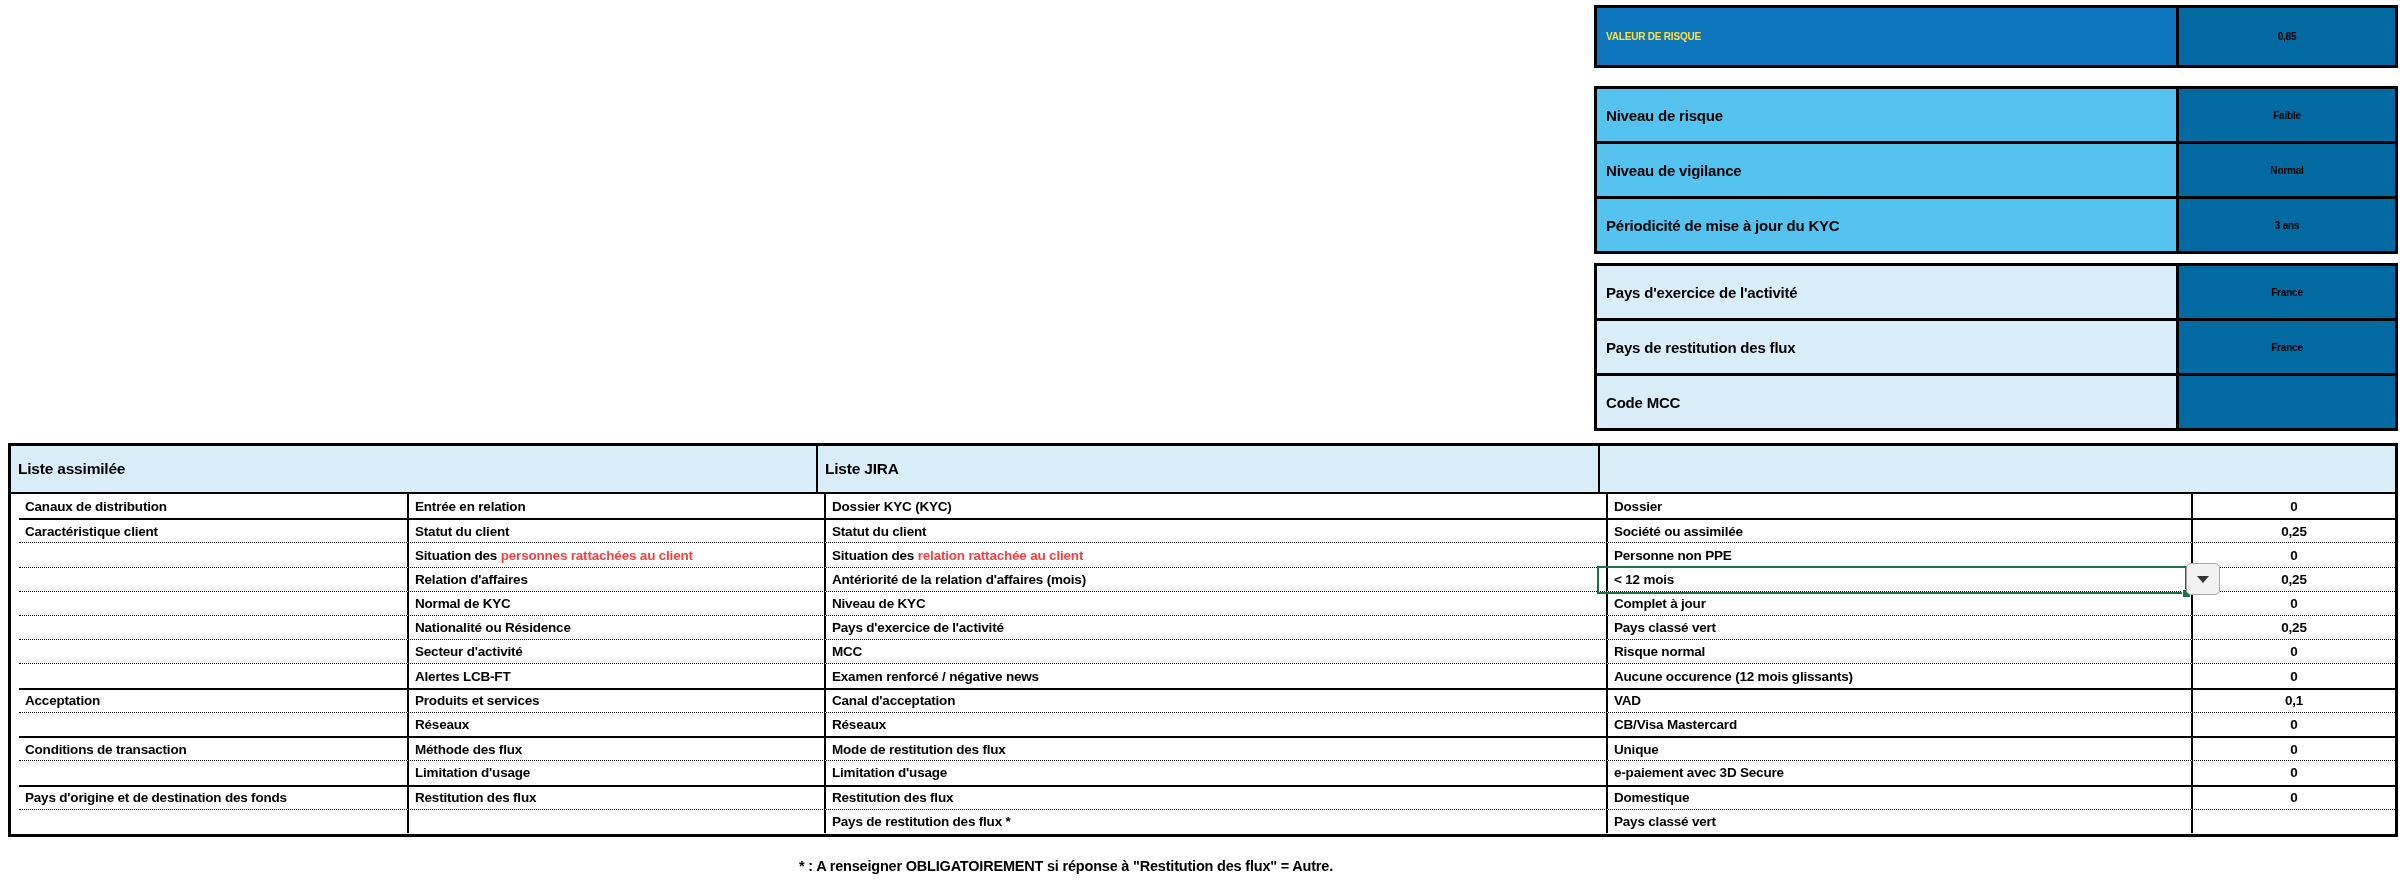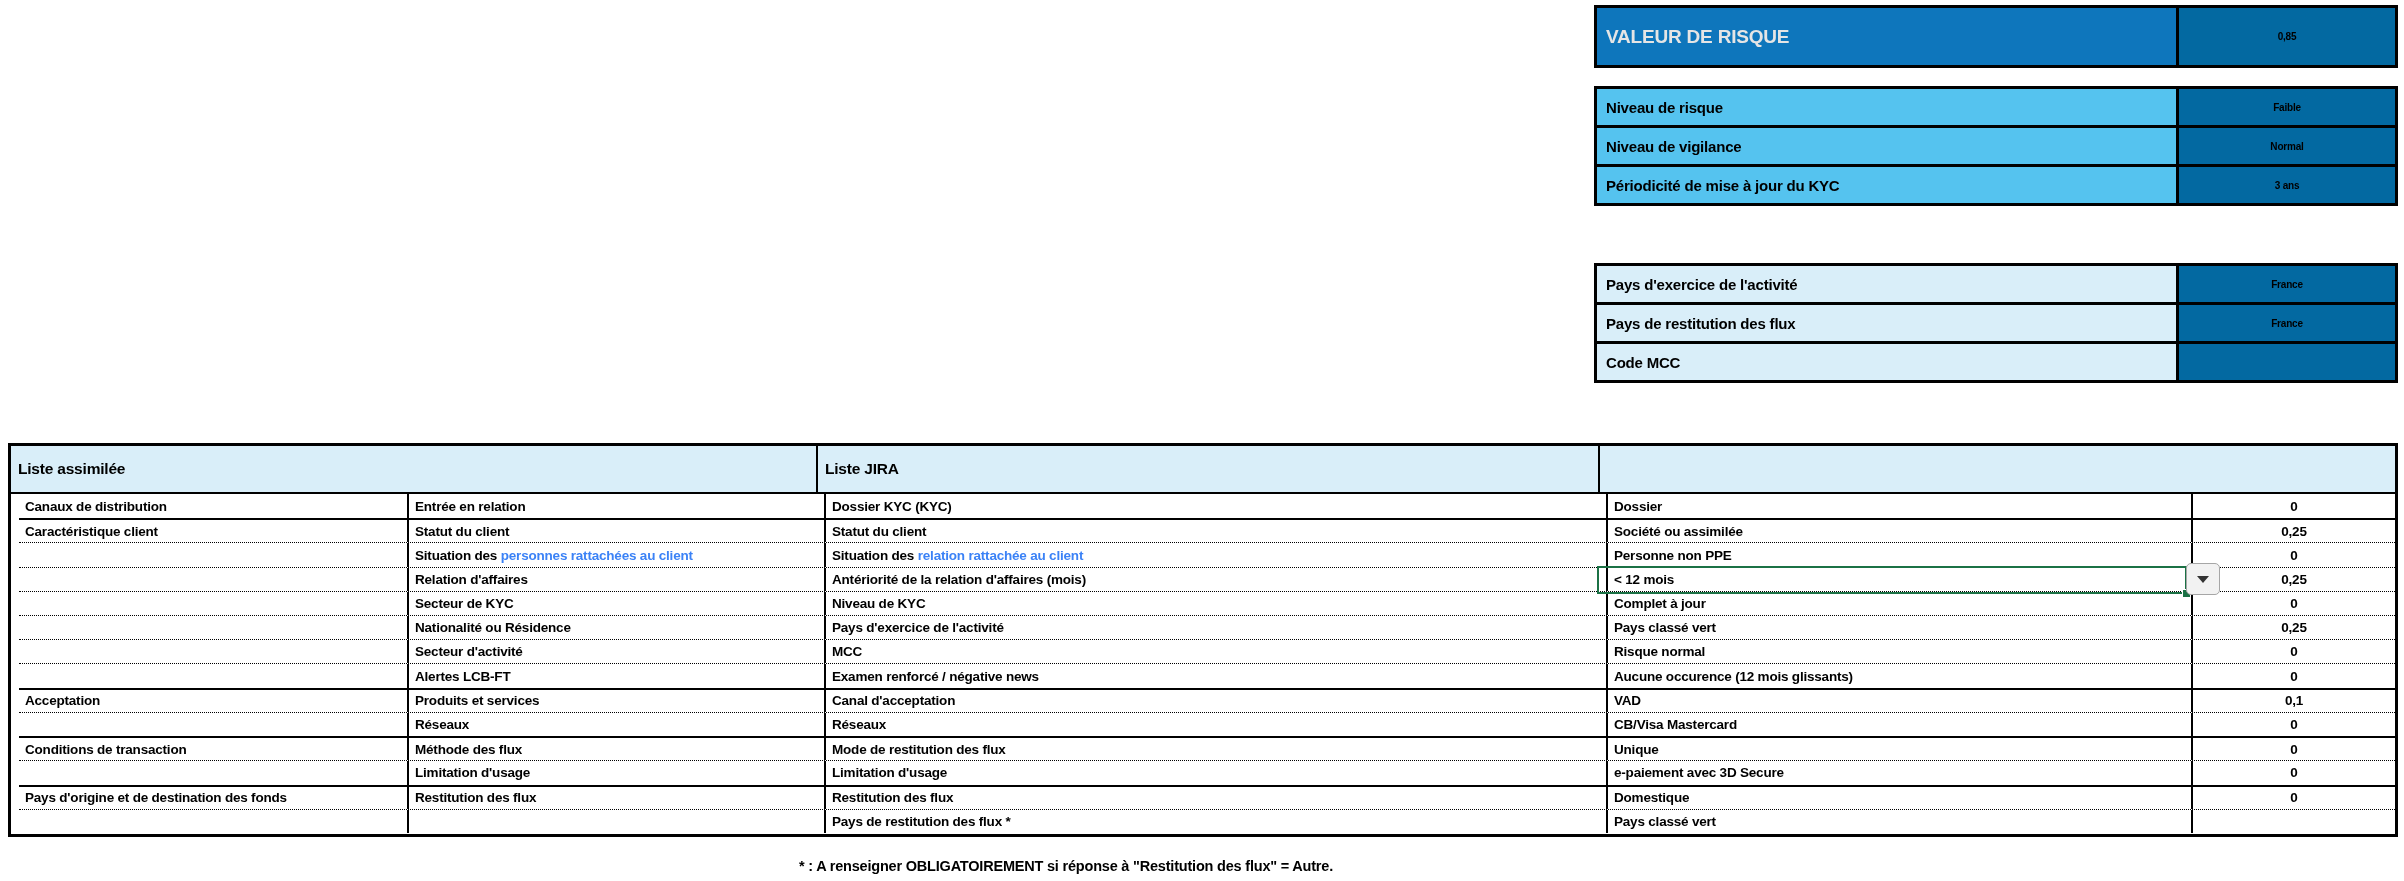--- a/index.html
+++ b/index.html
@@ -4,45 +4,45 @@
 <style>
   html,body{margin:0;padding:0;background:#fff;}
   #canvas{
     position:relative;width:2404px;height:881px;overflow:hidden;background:#fff;
     font-family:"Liberation Sans", sans-serif;
     font-weight:700;color:#000;letter-spacing:-0.2px;
   }
 
   
   .box{position:absolute;left:1594px;width:804px;border:3px solid #000;background:#fff;box-sizing:border-box;}
-  .brow{display:flex;height:36px;}
+  .brow{display:flex;height:52px;}
   .brow + .brow{border-top:3px solid #000;}
   .blabel{flex:0 0 582px;display:flex;align-items:center;padding-left:9px;border-right:3px solid #000;box-sizing:border-box;font-size:15px;}
   .bvalue{flex:1;display:flex;align-items:center;justify-content:center;font-size:10px;background:#0369a1;}
   #box-valeur{top:5px;height:63px;}
   #box-valeur .brow{height:57px;}
-  #box-valeur .blabel{background:#0E76BC;color:#e5e5e5;font-size:19px;}
+  #box-valeur .blabel{background:#0E76BC;color:#fde047;font-size:10px;}
   #box-levels{top:86px;}
   #box-levels .blabel{background:#55C3EF;}
   #box-pays{top:263px;}
   #box-pays .blabel{background:#D9EEF9;}
 
   
   #table{position:absolute;left:8px;top:443px;width:2390px;height:394px;border:3px solid #000;box-sizing:border-box;background:#fff;}
   #thead{display:grid;grid-template-columns:807px 782px 1fr;height:46px;background:#D9EEF9;border-bottom:2.5px solid #000;box-sizing:content-box;}
   .th{display:flex;align-items:center;padding-left:7px;font-size:15.5px;box-sizing:border-box;}
   .th.b{border-right:2.5px solid #000;}
   #tbody{display:grid;grid-template-rows:repeat(14,1fr);height:339px;padding-left:8px;}
   .trow{display:grid;grid-template-columns:390px 417px 782px 585px 1fr;box-sizing:border-box;}
   .trow.sep-solid{border-top:2px solid #000;}
   .trow.sep-dotted{border-top:1.5px dotted #000;}
   .trow.first{border-top:none;}
   .td{display:flex;align-items:center;padding-left:6px;border-right:2px solid #000;box-sizing:border-box;font-size:13.5px;white-space:nowrap;overflow:hidden;}
   .td.c5{border-right:none;justify-content:center;padding-left:0;}
-  .red{color:#3b82f6;white-space:pre;}
+  .red{color:#ef4444;white-space:pre;}
   .td span{white-space:pre;}
 
   
   #selection{position:absolute;left:1586px;top:120px;width:590px;height:28px;border:2.5px solid #1B7145;box-sizing:border-box;pointer-events:auto;background:transparent;}
   #fill-handle{position:absolute;right:-6px;bottom:-6px;width:9px;height:9px;background:#1B7145;border:1.5px solid #fff;box-sizing:border-box;}
   #dd{position:absolute;left:2175px;top:117px;width:34px;height:32px;background:#F2F2F2;border:1px solid #A6A6A6;border-radius:5px;display:flex;align-items:center;justify-content:center;cursor:pointer;padding:0;}
   .tri{width:0;height:0;border-left:6px solid transparent;border-right:6px solid transparent;border-top:7px solid #333;display:block;}
 
   
   #footnote{position:absolute;left:799px;top:858px;font-size:14.5px;}
@@ -164,21 +164,21 @@
           </div>
           <div class="td c5">
             <span>0,25</span>
           </div>
         </div>
         <div class="trow sep-dotted">
           <div class="td c1">
             <span></span>
           </div>
           <div class="td c2">
-            <span>Secteur de KYC</span>
+            <span>Normal de KYC</span>
           </div>
           <div class="td c3">
             <span>Niveau de KYC</span>
           </div>
           <div class="td c4">
             <span>Complet à jour</span>
           </div>
           <div class="td c5">
             <span>0</span>
           </div>

